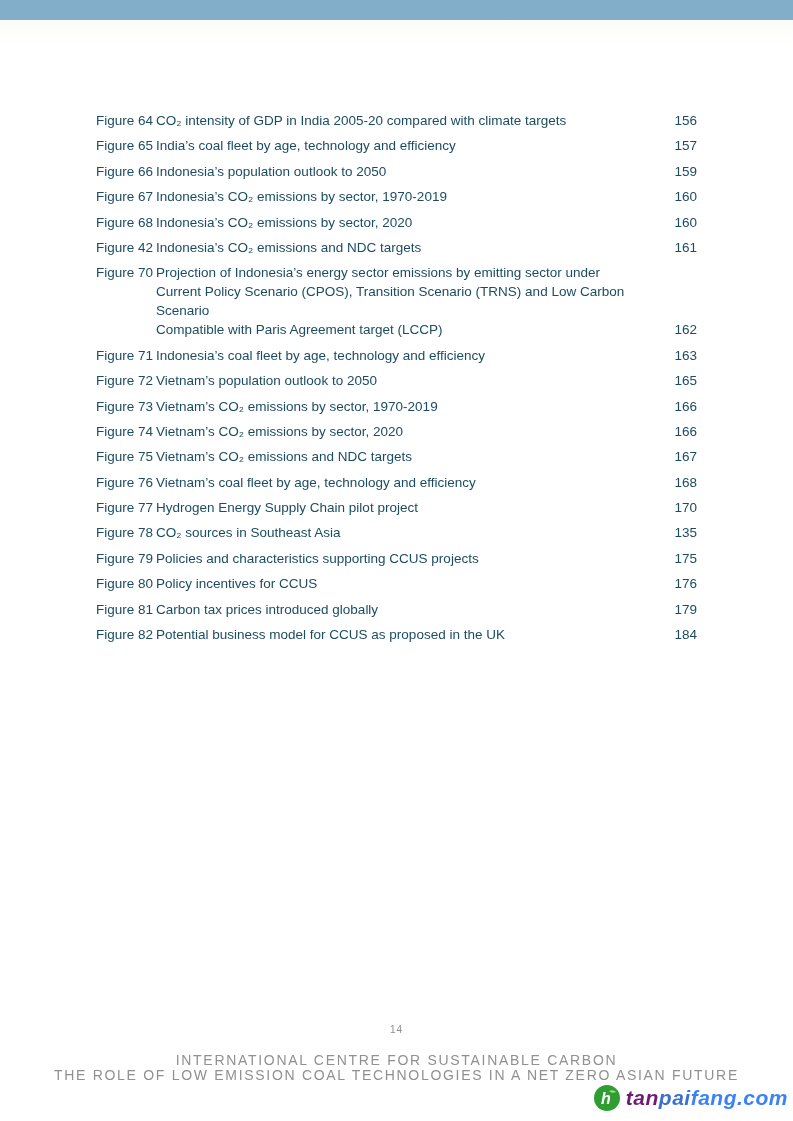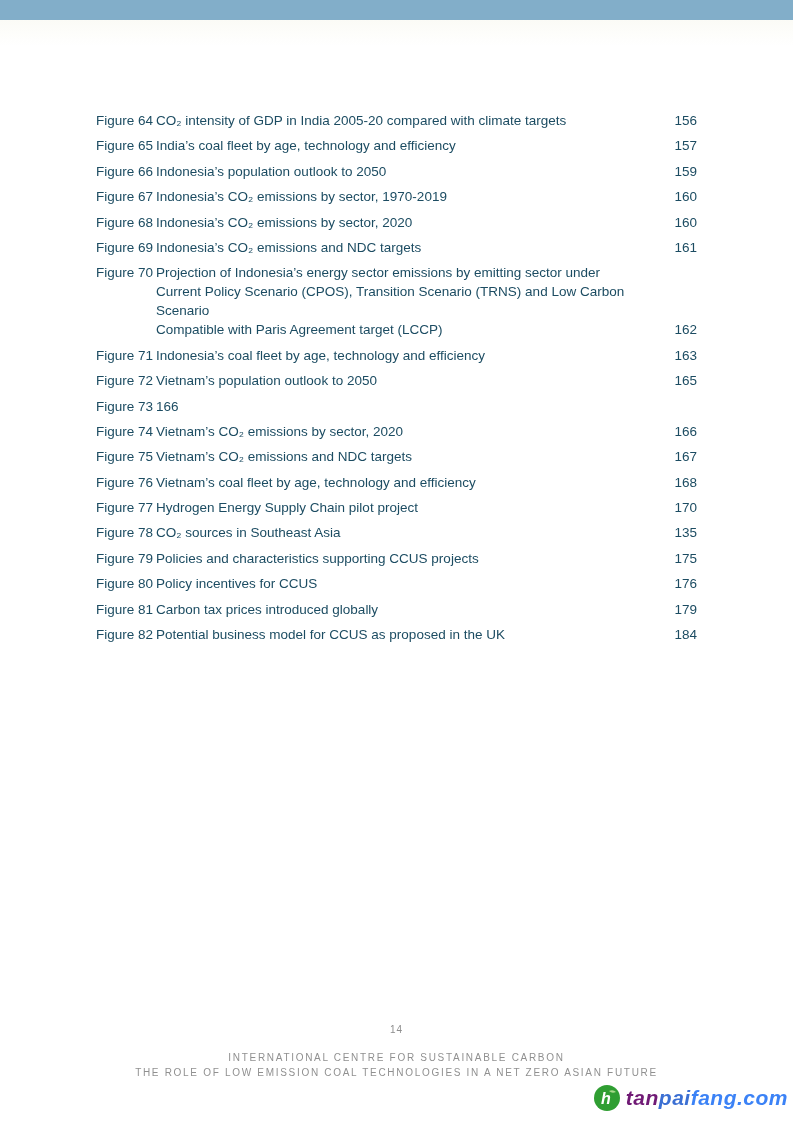--- a/index.html
+++ b/index.html
@@ -55,21 +55,21 @@
     text-align: center;
     color: #8d8d8d;
     font-size: 10px;
     letter-spacing: 1px;
   }
   .fline {
     position: absolute;
     left: 0; right: 0;
     text-align: center;
     color: #909090;
-    font-size: 10px;
+    font-size: 14px;
     letter-spacing: 1.7px;
     white-space: nowrap;
   }
   .fline.l1 { top: 1052px; }
   .fline.l2 { top: 1067px; }
   .logo {
     position: absolute;
     top: 1085px;
     right: 5px;
     display: flex;
@@ -131,21 +131,21 @@
 
     <div class="row">
       <span class="flabel">Figure 68</span>
       <span class="ftitle">
           <span class="tline">Indonesia’s CO₂ emissions by sector, 2020</span>
         </span>
       <span class="fpage">160</span>
     </div>
 
     <div class="row">
-      <span class="flabel">Figure 69</span>
+      <span class="flabel">Figure 42</span>
       <span class="ftitle">
           <span class="tline">Indonesia’s CO₂ emissions and NDC targets</span>
         </span>
       <span class="fpage">161</span>
     </div>
 
     <div class="row">
       <span class="flabel">Figure 70</span>
       <span class="ftitle">
           <span class="tline">Projection of Indonesia’s energy sector emissions by emitting sector under</span>
@@ -166,20 +166,23 @@
     <div class="row">
       <span class="flabel">Figure 72</span>
       <span class="ftitle">
           <span class="tline">Vietnam’s population outlook to 2050</span>
         </span>
       <span class="fpage">165</span>
     </div>
 
     <div class="row">
       <span class="flabel">Figure 73</span>
+      <span class="ftitle">
+          <span class="tline">Vietnam’s CO₂ emissions by sector, 1970-2019</span>
+        </span>
       <span class="fpage">166</span>
     </div>
 
     <div class="row">
       <span class="flabel">Figure 74</span>
       <span class="ftitle">
           <span class="tline">Vietnam’s CO₂ emissions by sector, 2020</span>
         </span>
       <span class="fpage">166</span>
     </div>

